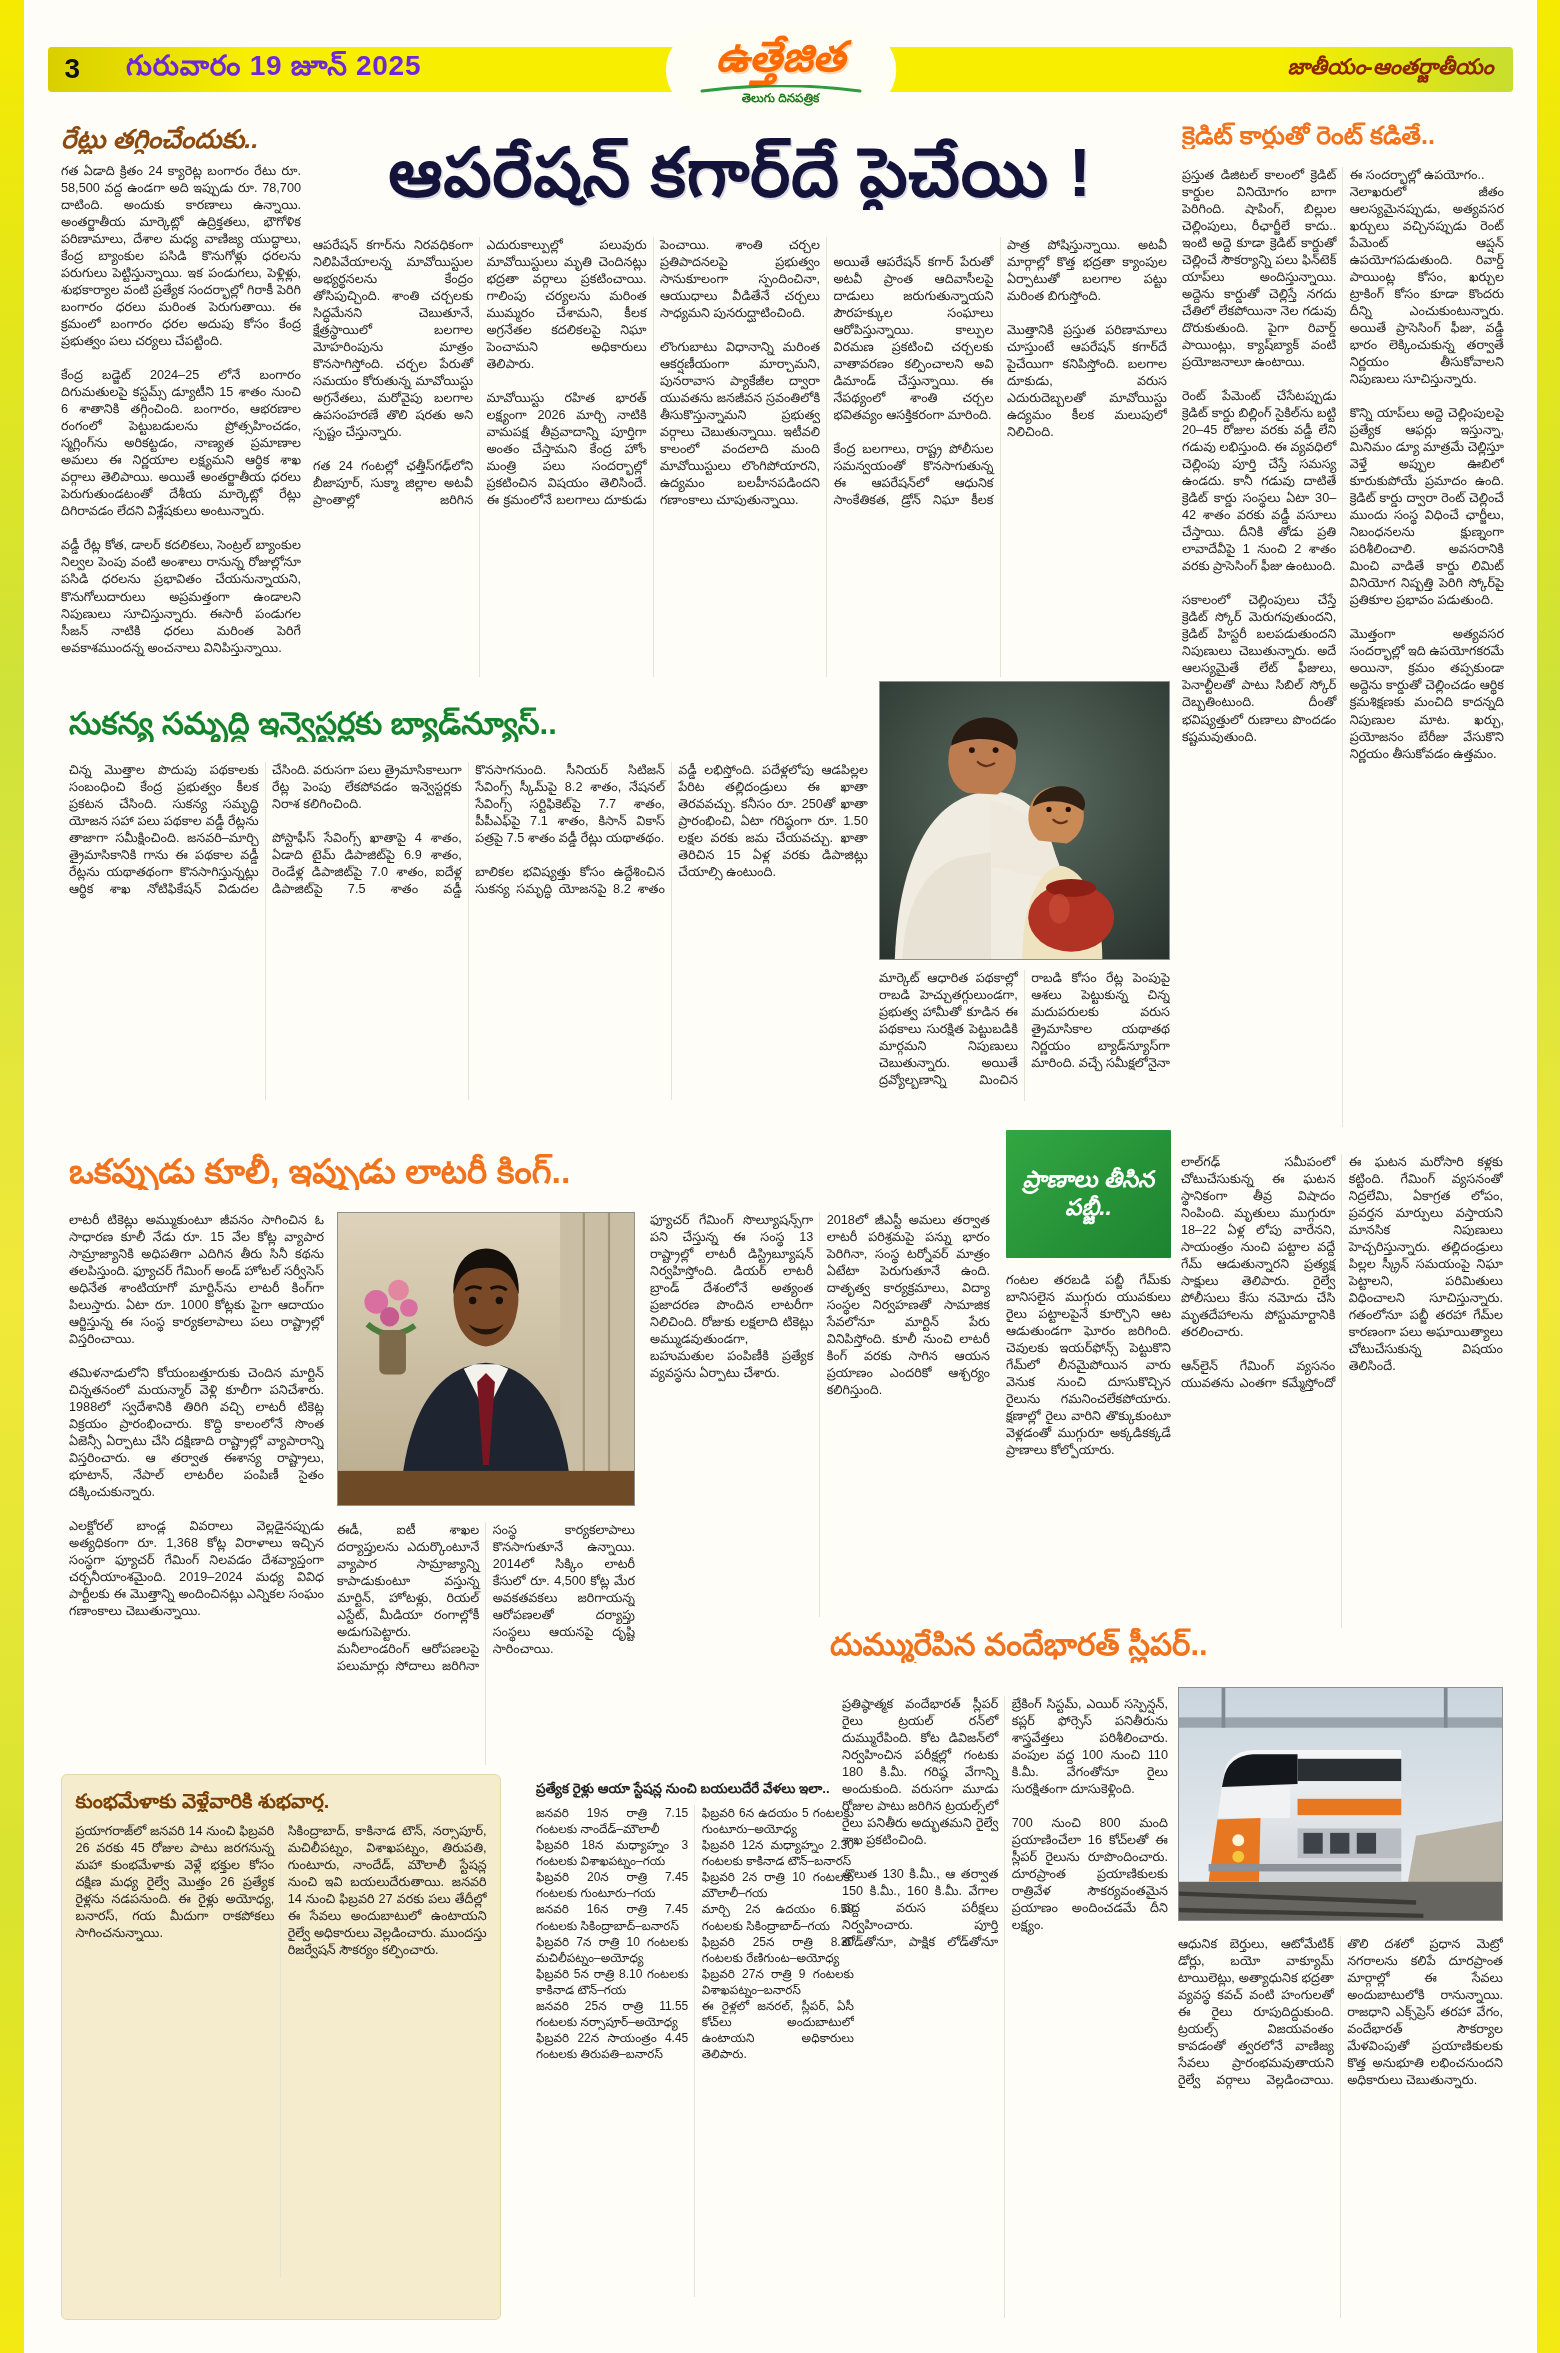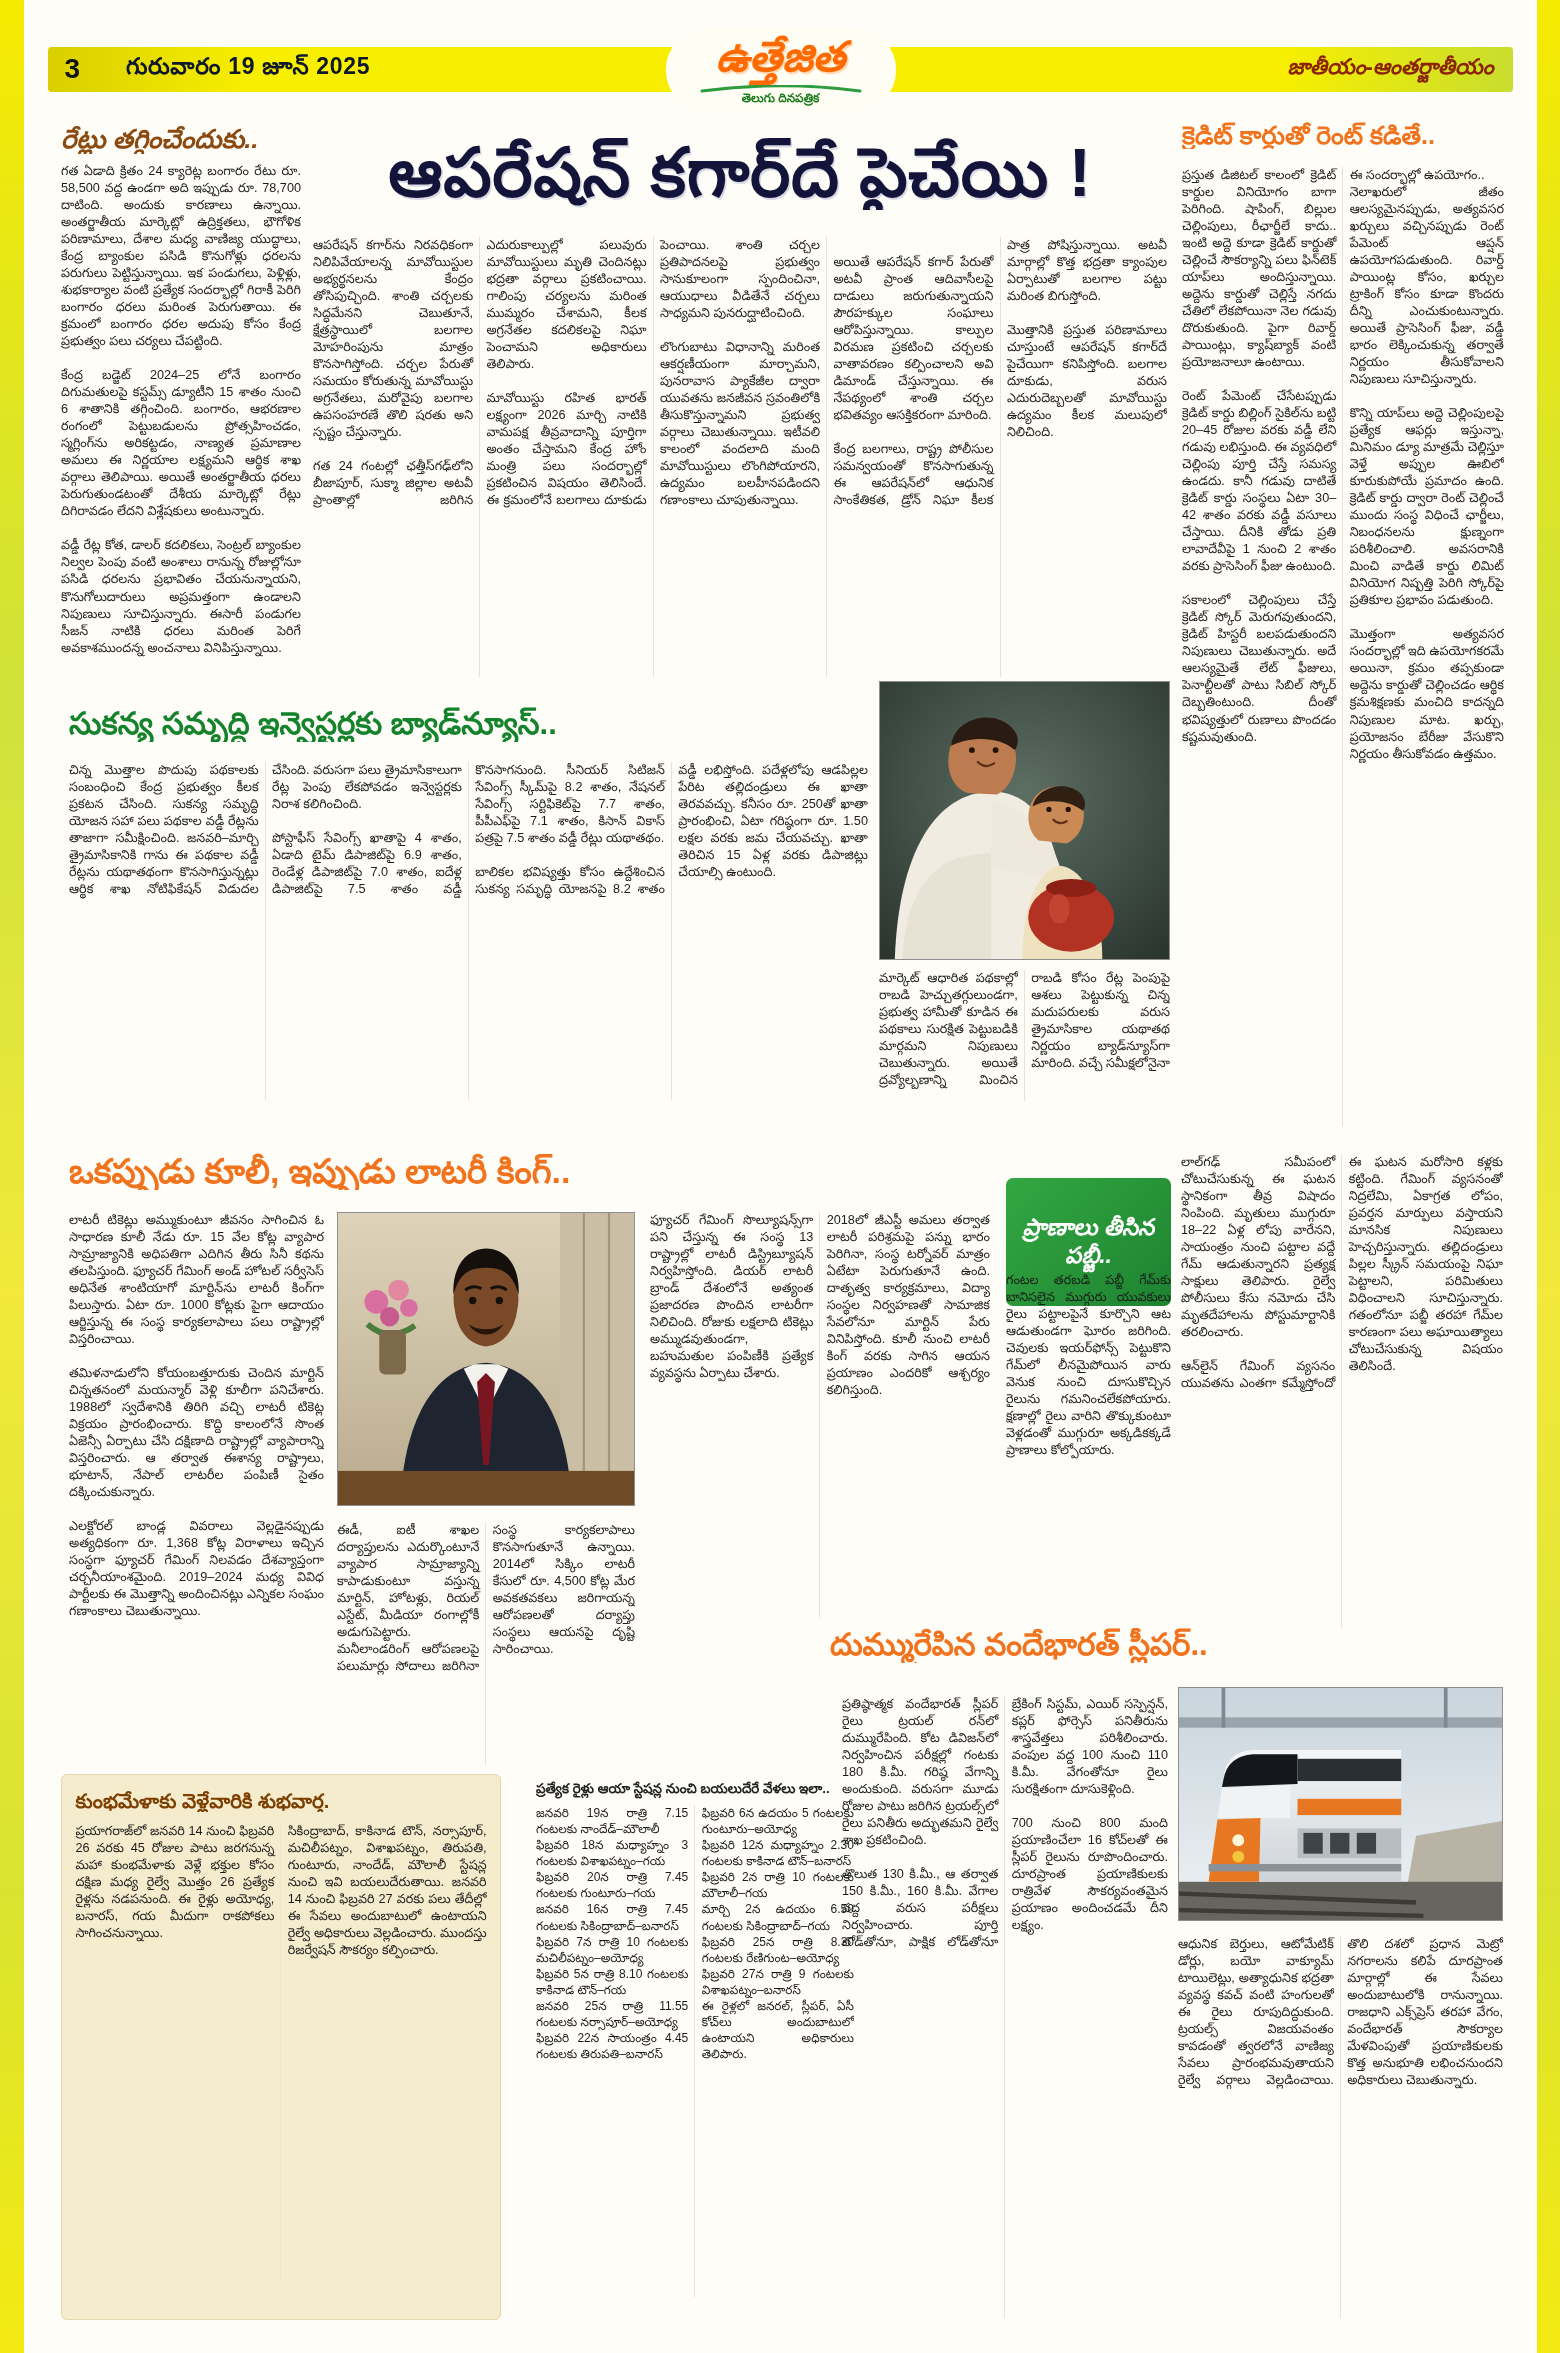--- a/index.html
+++ b/index.html
@@ -13,21 +13,21 @@
   .abs { position:absolute; }
 
   
   .masthead { position:absolute; left:48px; top:42px; width:1465px; height:54px; }
   .mh-bar { position:absolute; inset:4.5px 0 4.5px 0;
             background:linear-gradient(90deg,#d9cf00,#f8ef00 14%,#f8ef00 84%,#c8dd2e);
             border-radius:3.7px; }
   .pgnum { position:absolute; left:16.4px; top:50%; transform:translateY(-50%);
            font-size:28px; font-weight:900; color:#111; }
   .mh-date { position:absolute; left:78px; top:50%; transform:translateY(-50%);
-             font-size:23px; font-weight:800; color:#0f172a; letter-spacing:0.7px; }
+             font-size:28px; font-weight:800; color:#6d28d9; letter-spacing:0.7px; }
   .mh-section { position:absolute; right:19.4px; top:50%; transform:translateY(-50%);
                 font-size:21.6px; font-weight:800; font-style:italic; color:#8b2400; }
   .logo-wrap { position:absolute; left:50%; top:-12px; transform:translateX(-50%);
                background:#fffef4; border-radius:45px; padding:3px 31px 1.5px 31px; text-align:center;
                box-shadow:0 0 0 2.2px #fffef4; }
   .logo-text { font-size:42px; font-weight:900; color:#ff6a00; font-style:italic;
                text-shadow:1.5px 1.5px 0 #ffd9b3; white-space:nowrap; }
   .logo-swoosh { display:block; margin:-6px auto 0 auto; }
   .logo-tag { display:block; font-size:12px; font-weight:700; color:#1c7a1c; margin-top:-3px; }
 
@@ -45,21 +45,21 @@
         white-space:pre-line; overflow:hidden; column-gap:13.4px;
         column-rule:0.7px solid #e6e2d6; }
   .c2 { column-count:2; } .c4 { column-count:4; } .c5 { column-count:5; }
 
   .photo { position:absolute; overflow:hidden; border:0.7px solid #8f8f8f; background:#555; }
   .photo svg { display:block; width:100%; height:100%; }
 
   .pubg-box { background:linear-gradient(135deg,#33a742,#1d8330); color:#ffffff;
               font-style:italic; font-weight:800; font-size:23px; line-height:1.2;
               display:flex; align-items:center; justify-content:center; text-align:center;
-              border-radius:7px; padding:7.5px;margin-top:48px; }
+              border-radius:1px; padding:7.5px; }
 
   .kumbh-box { background:#f5eccd; border-radius:6px; padding:15px 13.4px;
                border:0.7px solid #e4d8ae; }
   .kumbh-box .hl { margin-bottom:10.4px; }
 
   .sched-intro { font-weight:800; color:#222; font-size:13.4px; margin-bottom:6px; white-space:pre-line; }
 </style>
 </head>
 <body>
 

